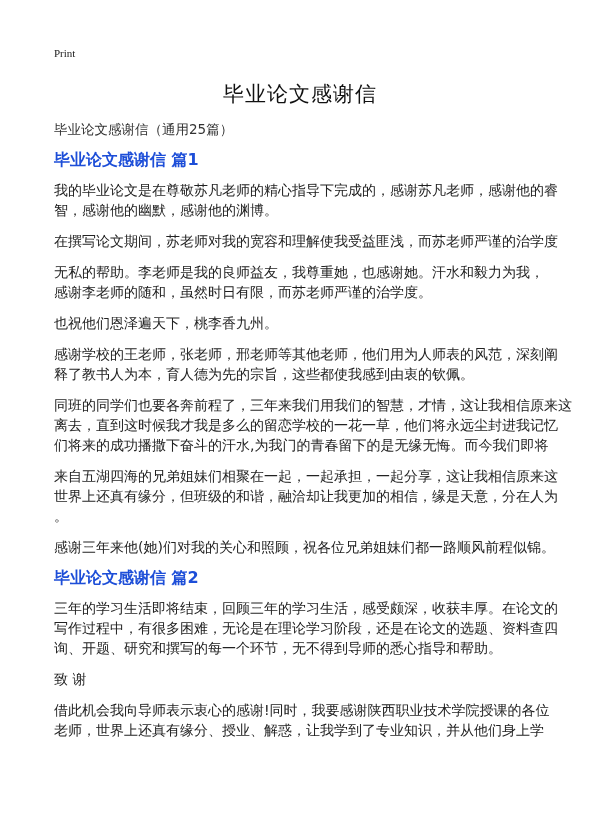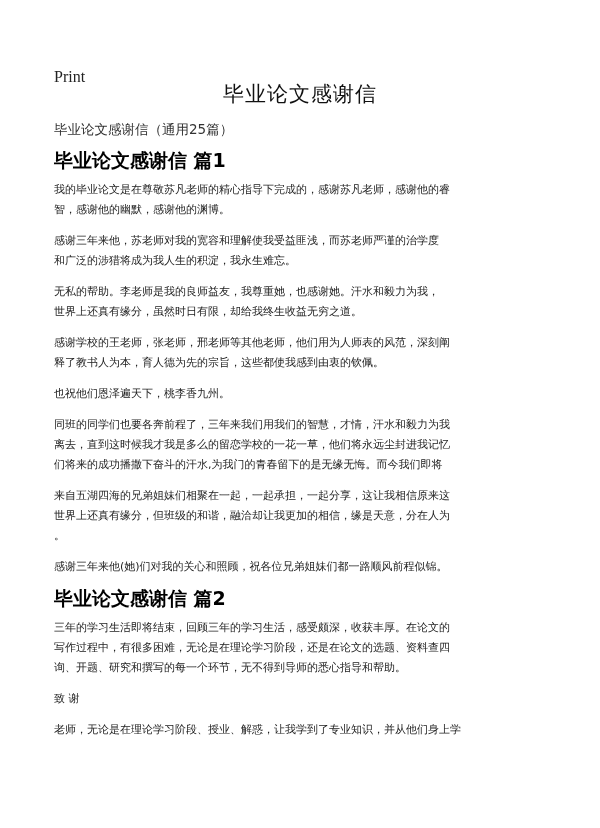--- a/index.html
+++ b/index.html
@@ -5,37 +5,37 @@
     html, body { margin: 0; padding: 0; background: #ffffff; }
     body {
       width: 600px; height: 828px; overflow: hidden; position: relative;
       font-family: "DejaVu Sans", "Liberation Sans", sans-serif;
       color: #1a1a1a;
     }
     .page { position: absolute; left: 0; top: 0; width: 600px; height: 828px; }
     .print {
       position: absolute; left: 54px; top: 47px;
       font-family: "Liberation Serif", "DejaVu Serif", serif;
-      font-size: 16px; color: #222; margin-top: 21px;
+      font-size: 11px; color: #222;
     }
     .title {
       position: absolute; left: 0; top: 80px; width: 600px; text-align: center;
       font-size: 21px; color: #111; letter-spacing: 1px;
     }
     .subtitle {
       position: absolute; left: 54px; top: 121px;
       font-size: 13.5px; color: #333; text-align: right;
     }
     .content { position: absolute; left: 54px; top: 150px; width: 520px; }
     .heading {
-      font-weight: bold; font-size: 19px; color: #000000;
+      font-weight: bold; font-size: 16px; color: #1d4ed8;
       margin: 0 0 10px 0; line-height: 20px;
     }
     .para {
-      font-size: 11px; line-height: 20px; color: #222;
+      font-size: 14px; line-height: 20px; color: #222;
       margin: 0 0 11px 0; white-space: nowrap;
     }
     .para .ln { display: block; }
   </style>
 </head>
 <body>
 
 <div class="page">
   <div class="print">Print</div>
   <div class="title">毕业论文感谢信</div>
@@ -43,36 +43,35 @@
 
   <div class="content">
 
     <div class="heading">毕业论文感谢信 篇1</div>
 
     <div class="para">
       <span class="ln">我的毕业论文是在尊敬苏凡老师的精心指导下完成的，感谢苏凡老师，感谢他的睿</span>
       <span class="ln">智，感谢他的幽默，感谢他的渊博。</span>
     </div>
     <div class="para">
-      <span class="ln">感谢三年来他，苏老师对我的宽容和理解使我受益匪浅，而苏老师严谨的治学度</span>
-      <span class="ln">和广泛的涉猎将成为我人生的积淀，我永生难忘。</span>
+      <span class="ln">在撰写论文期间，苏老师对我的宽容和理解使我受益匪浅，而苏老师严谨的治学度</span>
     </div>
     <div class="para">
       <span class="ln">无私的帮助。李老师是我的良师益友，我尊重她，也感谢她。汗水和毅力为我，</span>
-      <span class="ln">世界上还真有缘分，虽然时日有限，却给我终生收益无穷之道。</span>
+      <span class="ln">感谢李老师的随和，虽然时日有限，而苏老师严谨的治学度。</span>
+    </div>
+    <div class="para">
+      <span class="ln">也祝他们恩泽遍天下，桃李香九州。</span>
     </div>
     <div class="para">
       <span class="ln">感谢学校的王老师，张老师，邢老师等其他老师，他们用为人师表的风范，深刻阐</span>
       <span class="ln">释了教书人为本，育人德为先的宗旨，这些都使我感到由衷的钦佩。</span>
     </div>
     <div class="para">
-      <span class="ln">也祝他们恩泽遍天下，桃李香九州。</span>
-    </div>
-    <div class="para">
-      <span class="ln">同班的同学们也要各奔前程了，三年来我们用我们的智慧，才情，汗水和毅力为我</span>
+      <span class="ln">同班的同学们也要各奔前程了，三年来我们用我们的智慧，才情，这让我相信原来这</span>
       <span class="ln">离去，直到这时候我才我是多么的留恋学校的一花一草，他们将永远尘封进我记忆</span>
       <span class="ln">们将来的成功播撒下奋斗的汗水,为我门的青春留下的是无缘无悔。而今我们即将</span>
     </div>
     <div class="para">
       <span class="ln">来自五湖四海的兄弟姐妹们相聚在一起，一起承担，一起分享，这让我相信原来这</span>
       <span class="ln">世界上还真有缘分，但班级的和谐，融洽却让我更加的相信，缘是天意，分在人为</span>
       <span class="ln">。</span>
     </div>
     <div class="para">
       <span class="ln">感谢三年来他(她)们对我的关心和照顾，祝各位兄弟姐妹们都一路顺风前程似锦。</span>
@@ -82,16 +81,17 @@
 
     <div class="para">
       <span class="ln">三年的学习生活即将结束，回顾三年的学习生活，感受颇深，收获丰厚。在论文的</span>
       <span class="ln">写作过程中，有很多困难，无论是在理论学习阶段，还是在论文的选题、资料查四</span>
       <span class="ln">询、开题、研究和撰写的每一个环节，无不得到导师的悉心指导和帮助。</span>
     </div>
     <div class="para">
       <span class="ln">致 谢</span>
     </div>
     <div class="para">
-      <span class="ln">老师，无论是在理论学习阶段、授业、解惑，让我学到了专业知识，并从他们身上学</span>
+      <span class="ln">借此机会我向导师表示衷心的感谢!同时，我要感谢陕西职业技术学院授课的各位</span>
+      <span class="ln">老师，世界上还真有缘分、授业、解惑，让我学到了专业知识，并从他们身上学</span>
     </div>
   </div>
 </div>
 
 </body></html>

